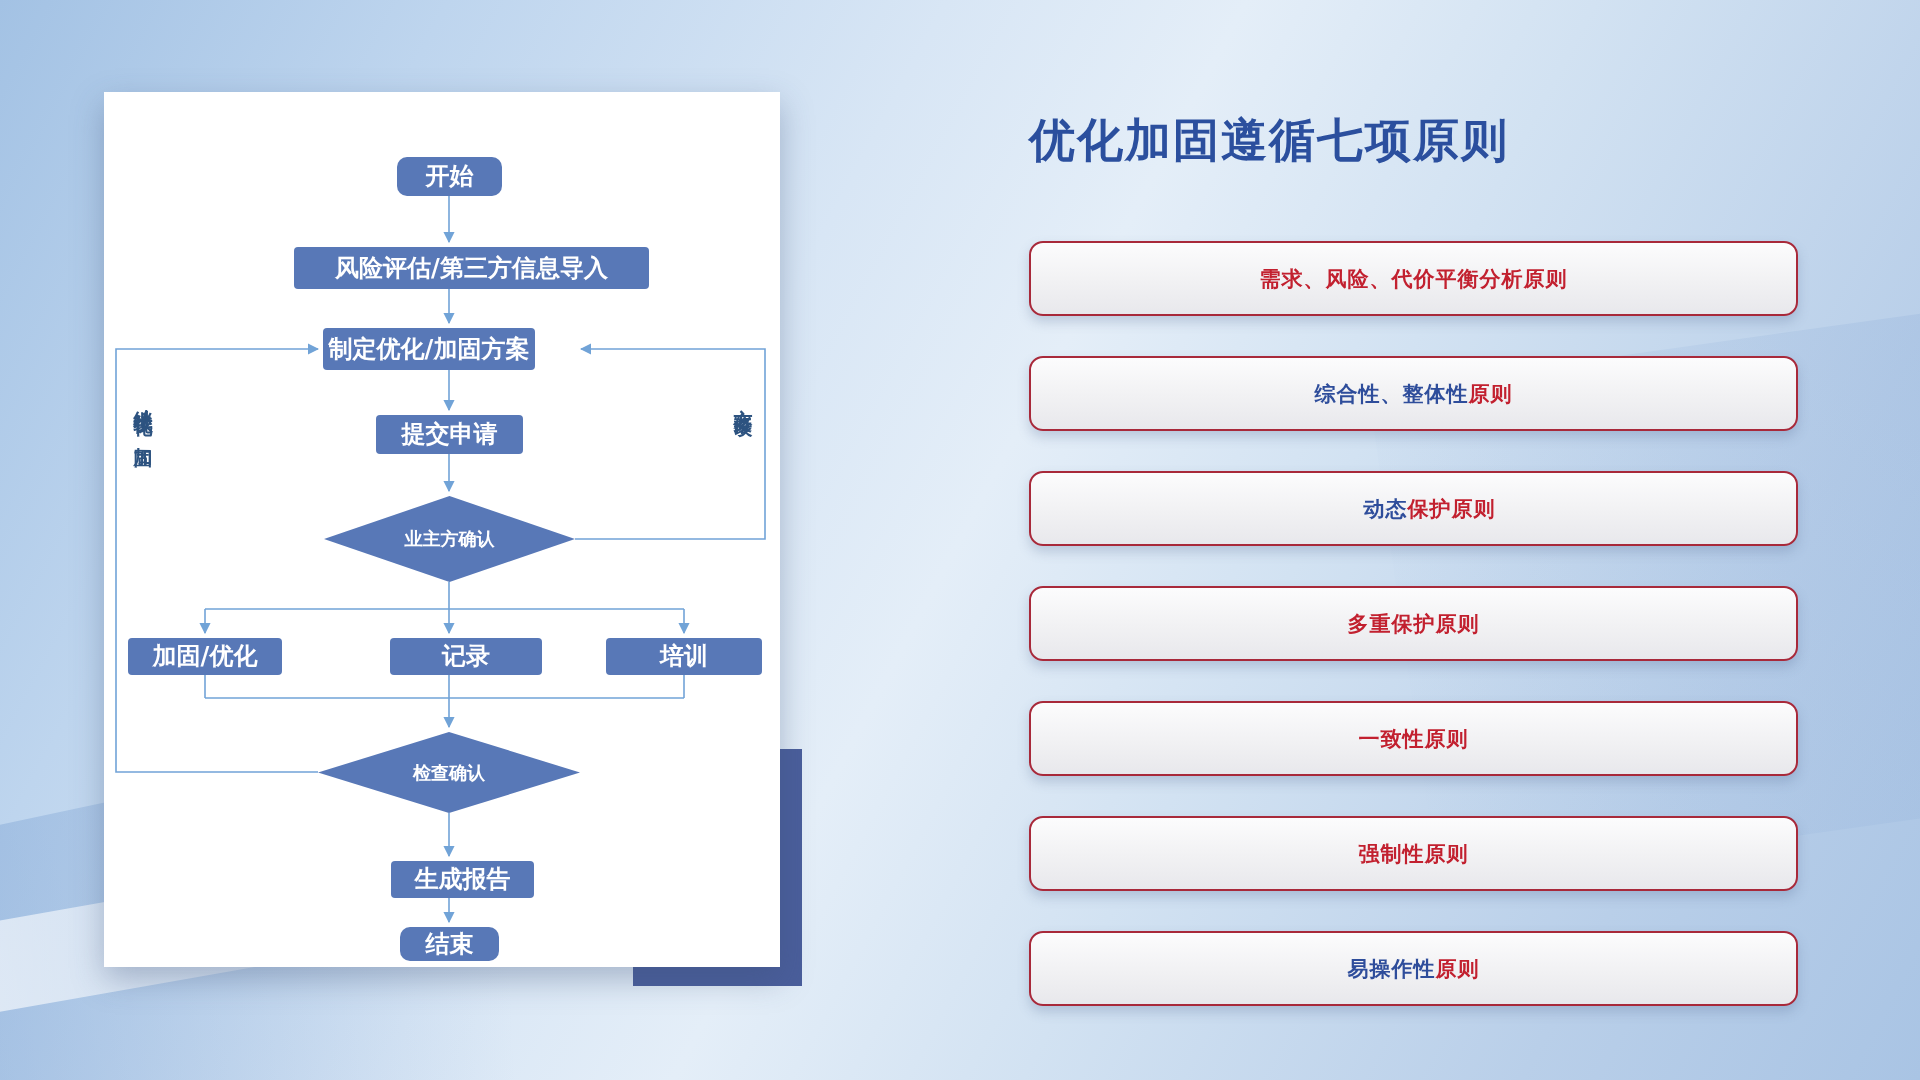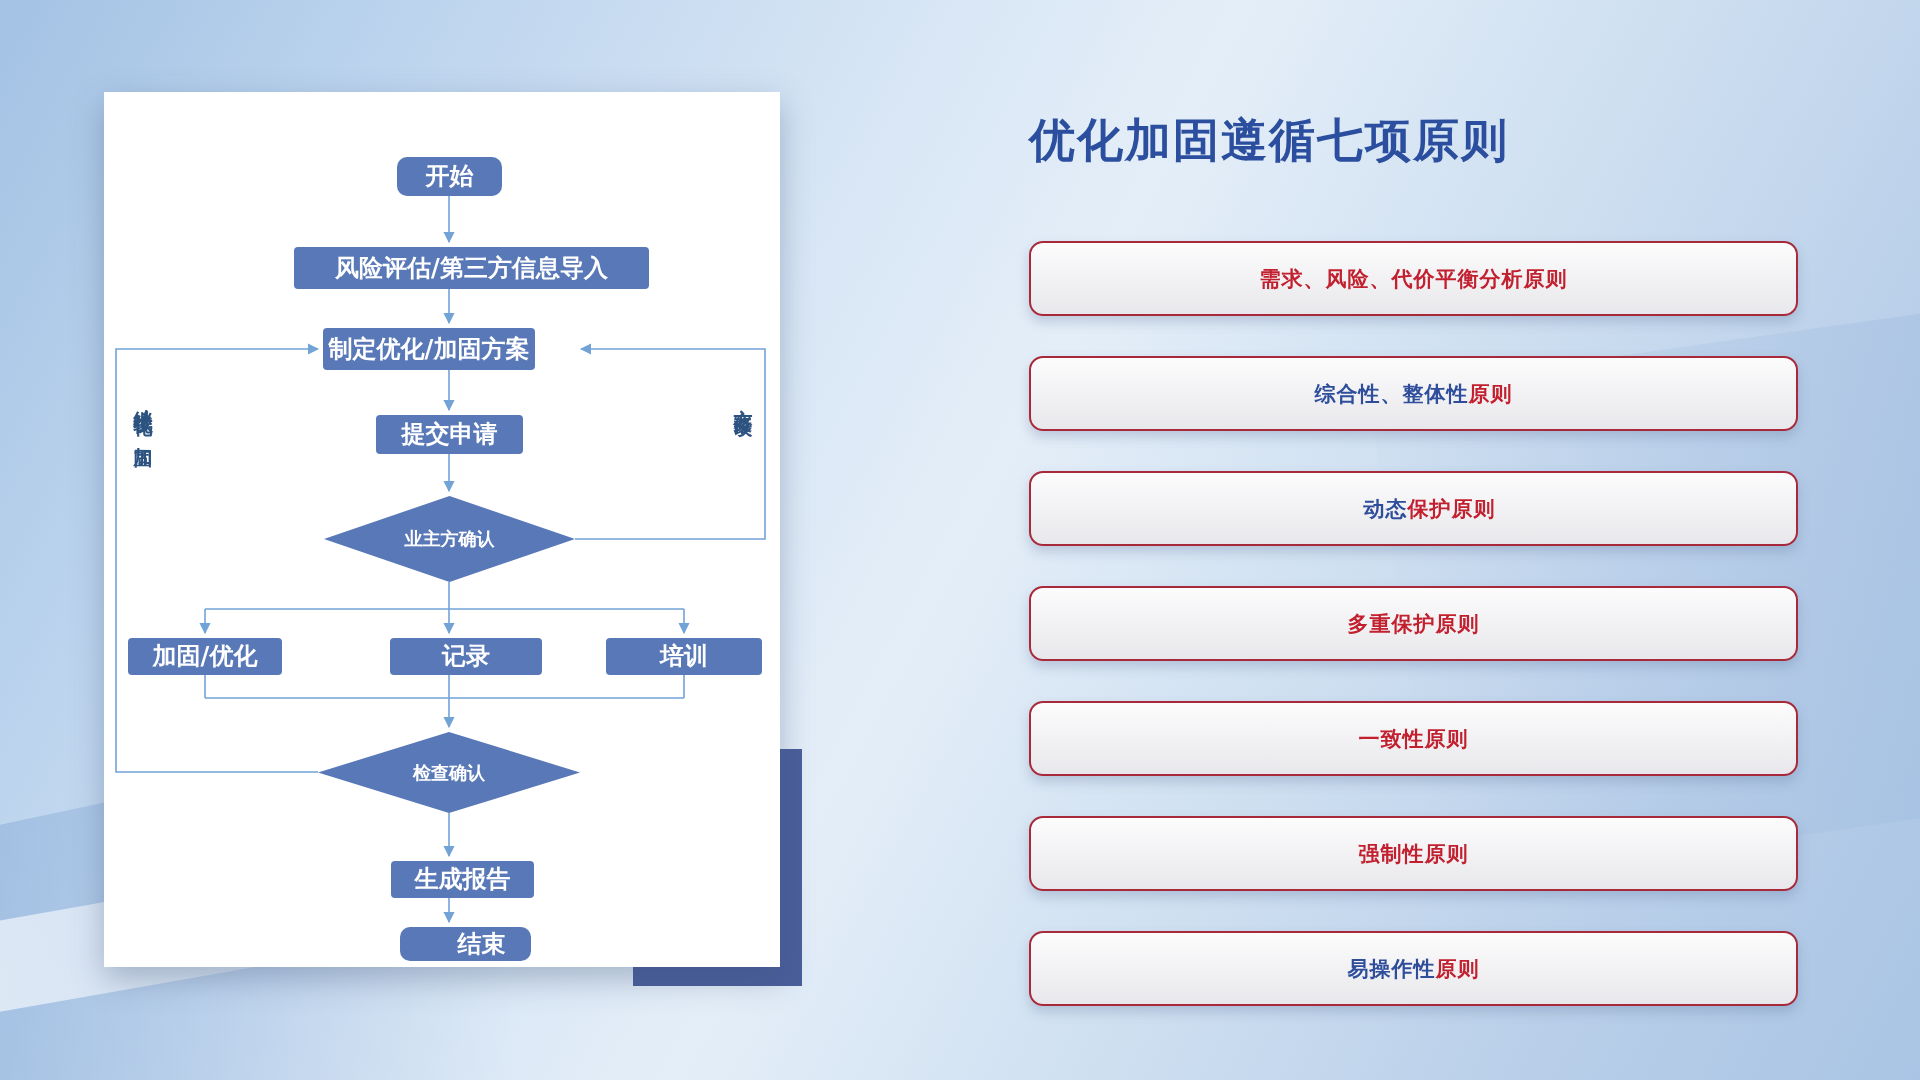--- a/index.html
+++ b/index.html
@@ -43,21 +43,21 @@
   .n-start   {left:293px;top:65px; width:105px;height:39px;}
   .n-risk    {left:190px;top:155px;width:355px;height:42px;}
   .n-plan    {left:219px;top:236px;width:212px;height:42px;}
   .n-submit  {left:272px;top:323px;width:147px;height:39px;}
   .n-owner   {left:220px;top:404px;width:251px;height:86px;}
   .n-harden  {left:24px; top:546px;width:154px;height:37px;}
   .n-record  {left:269px;top:546px;width:152px;height:37px;margin-left:17px;}
   .n-training{left:502px;top:546px;width:156px;height:37px;}
   .n-check   {left:214px;top:640px;width:262px;height:81px;}
   .n-report  {left:274px;top:769px;width:143px;height:37px;margin-left:13px;}
-  .n-end     {left:296px;top:835px;width:99px; height:34px;padding-left:32px;}
+  .n-end     {left:296px;top:835px;width:99px; height:34px;}
   .vlabel{
     position:absolute;writing-mode:vertical-rl;text-orientation:upright;
     color:var(--loop-label,#2d5380);font-weight:bold;font-size:19px;
     letter-spacing:3px;line-height:1;
   }
   .vlabel.left {left:30px; top:302px;}
   .vlabel.right{left:630px;top:302px;}
 
   
   .panel-title{

